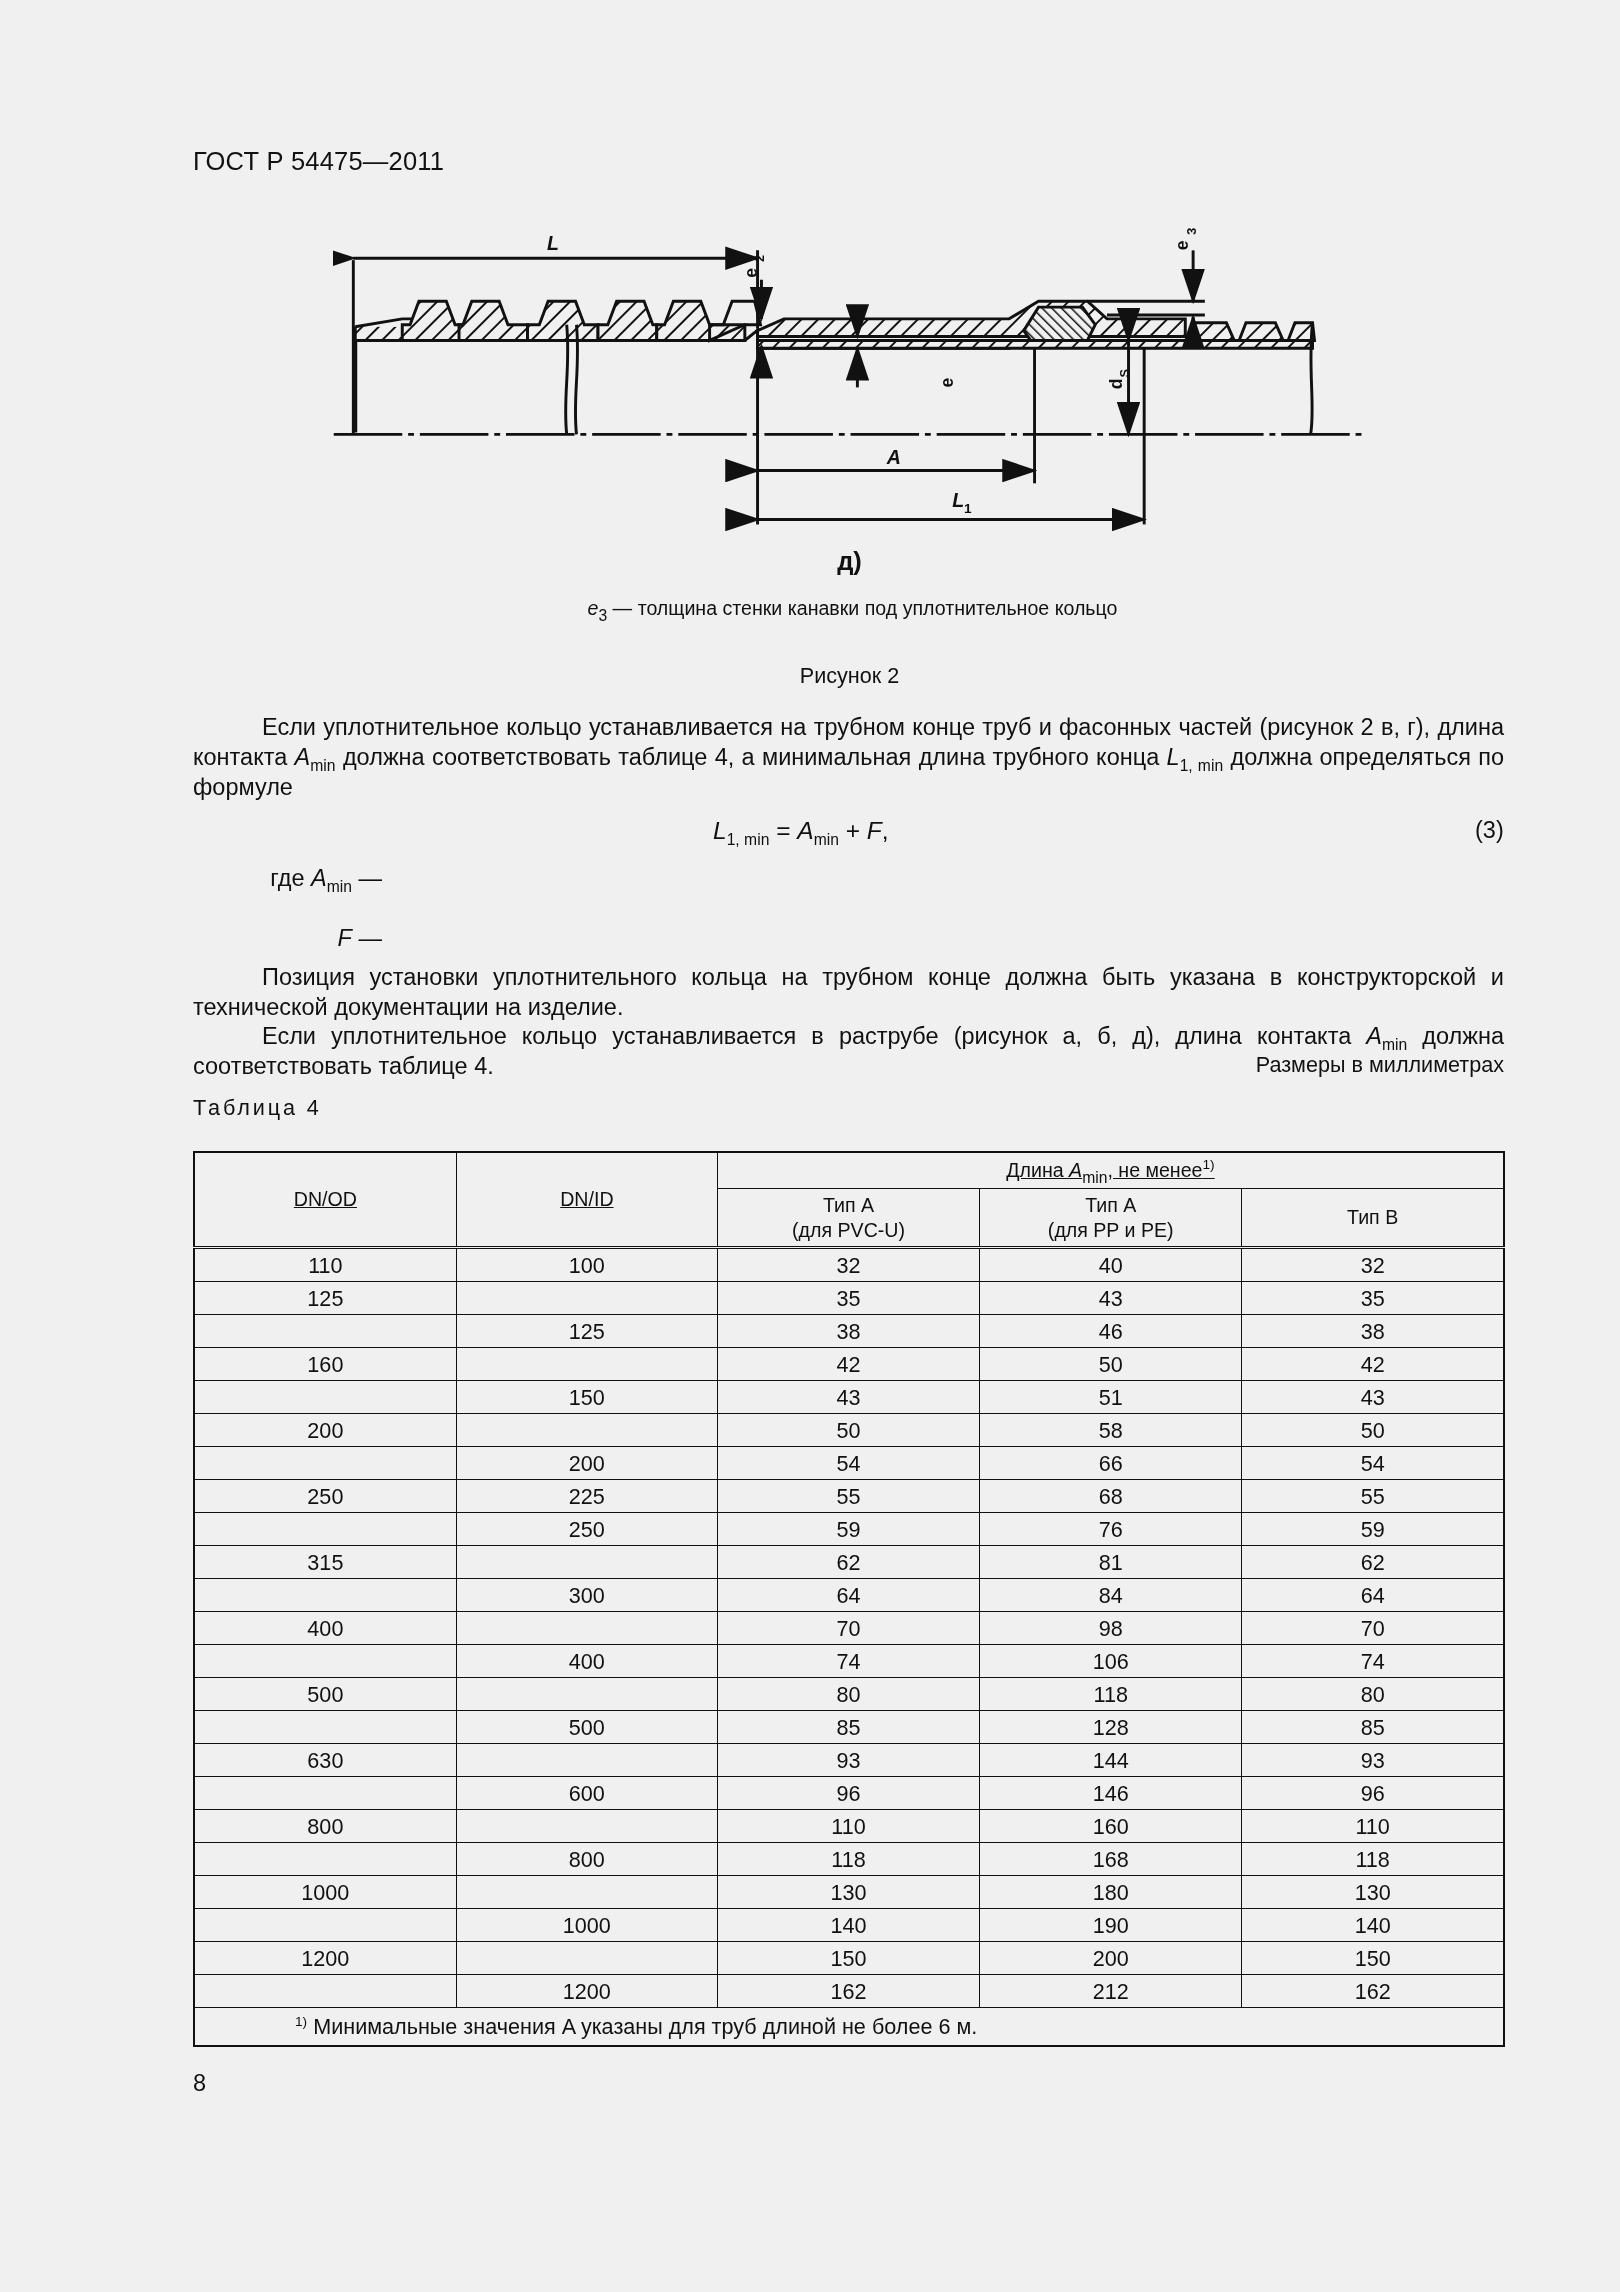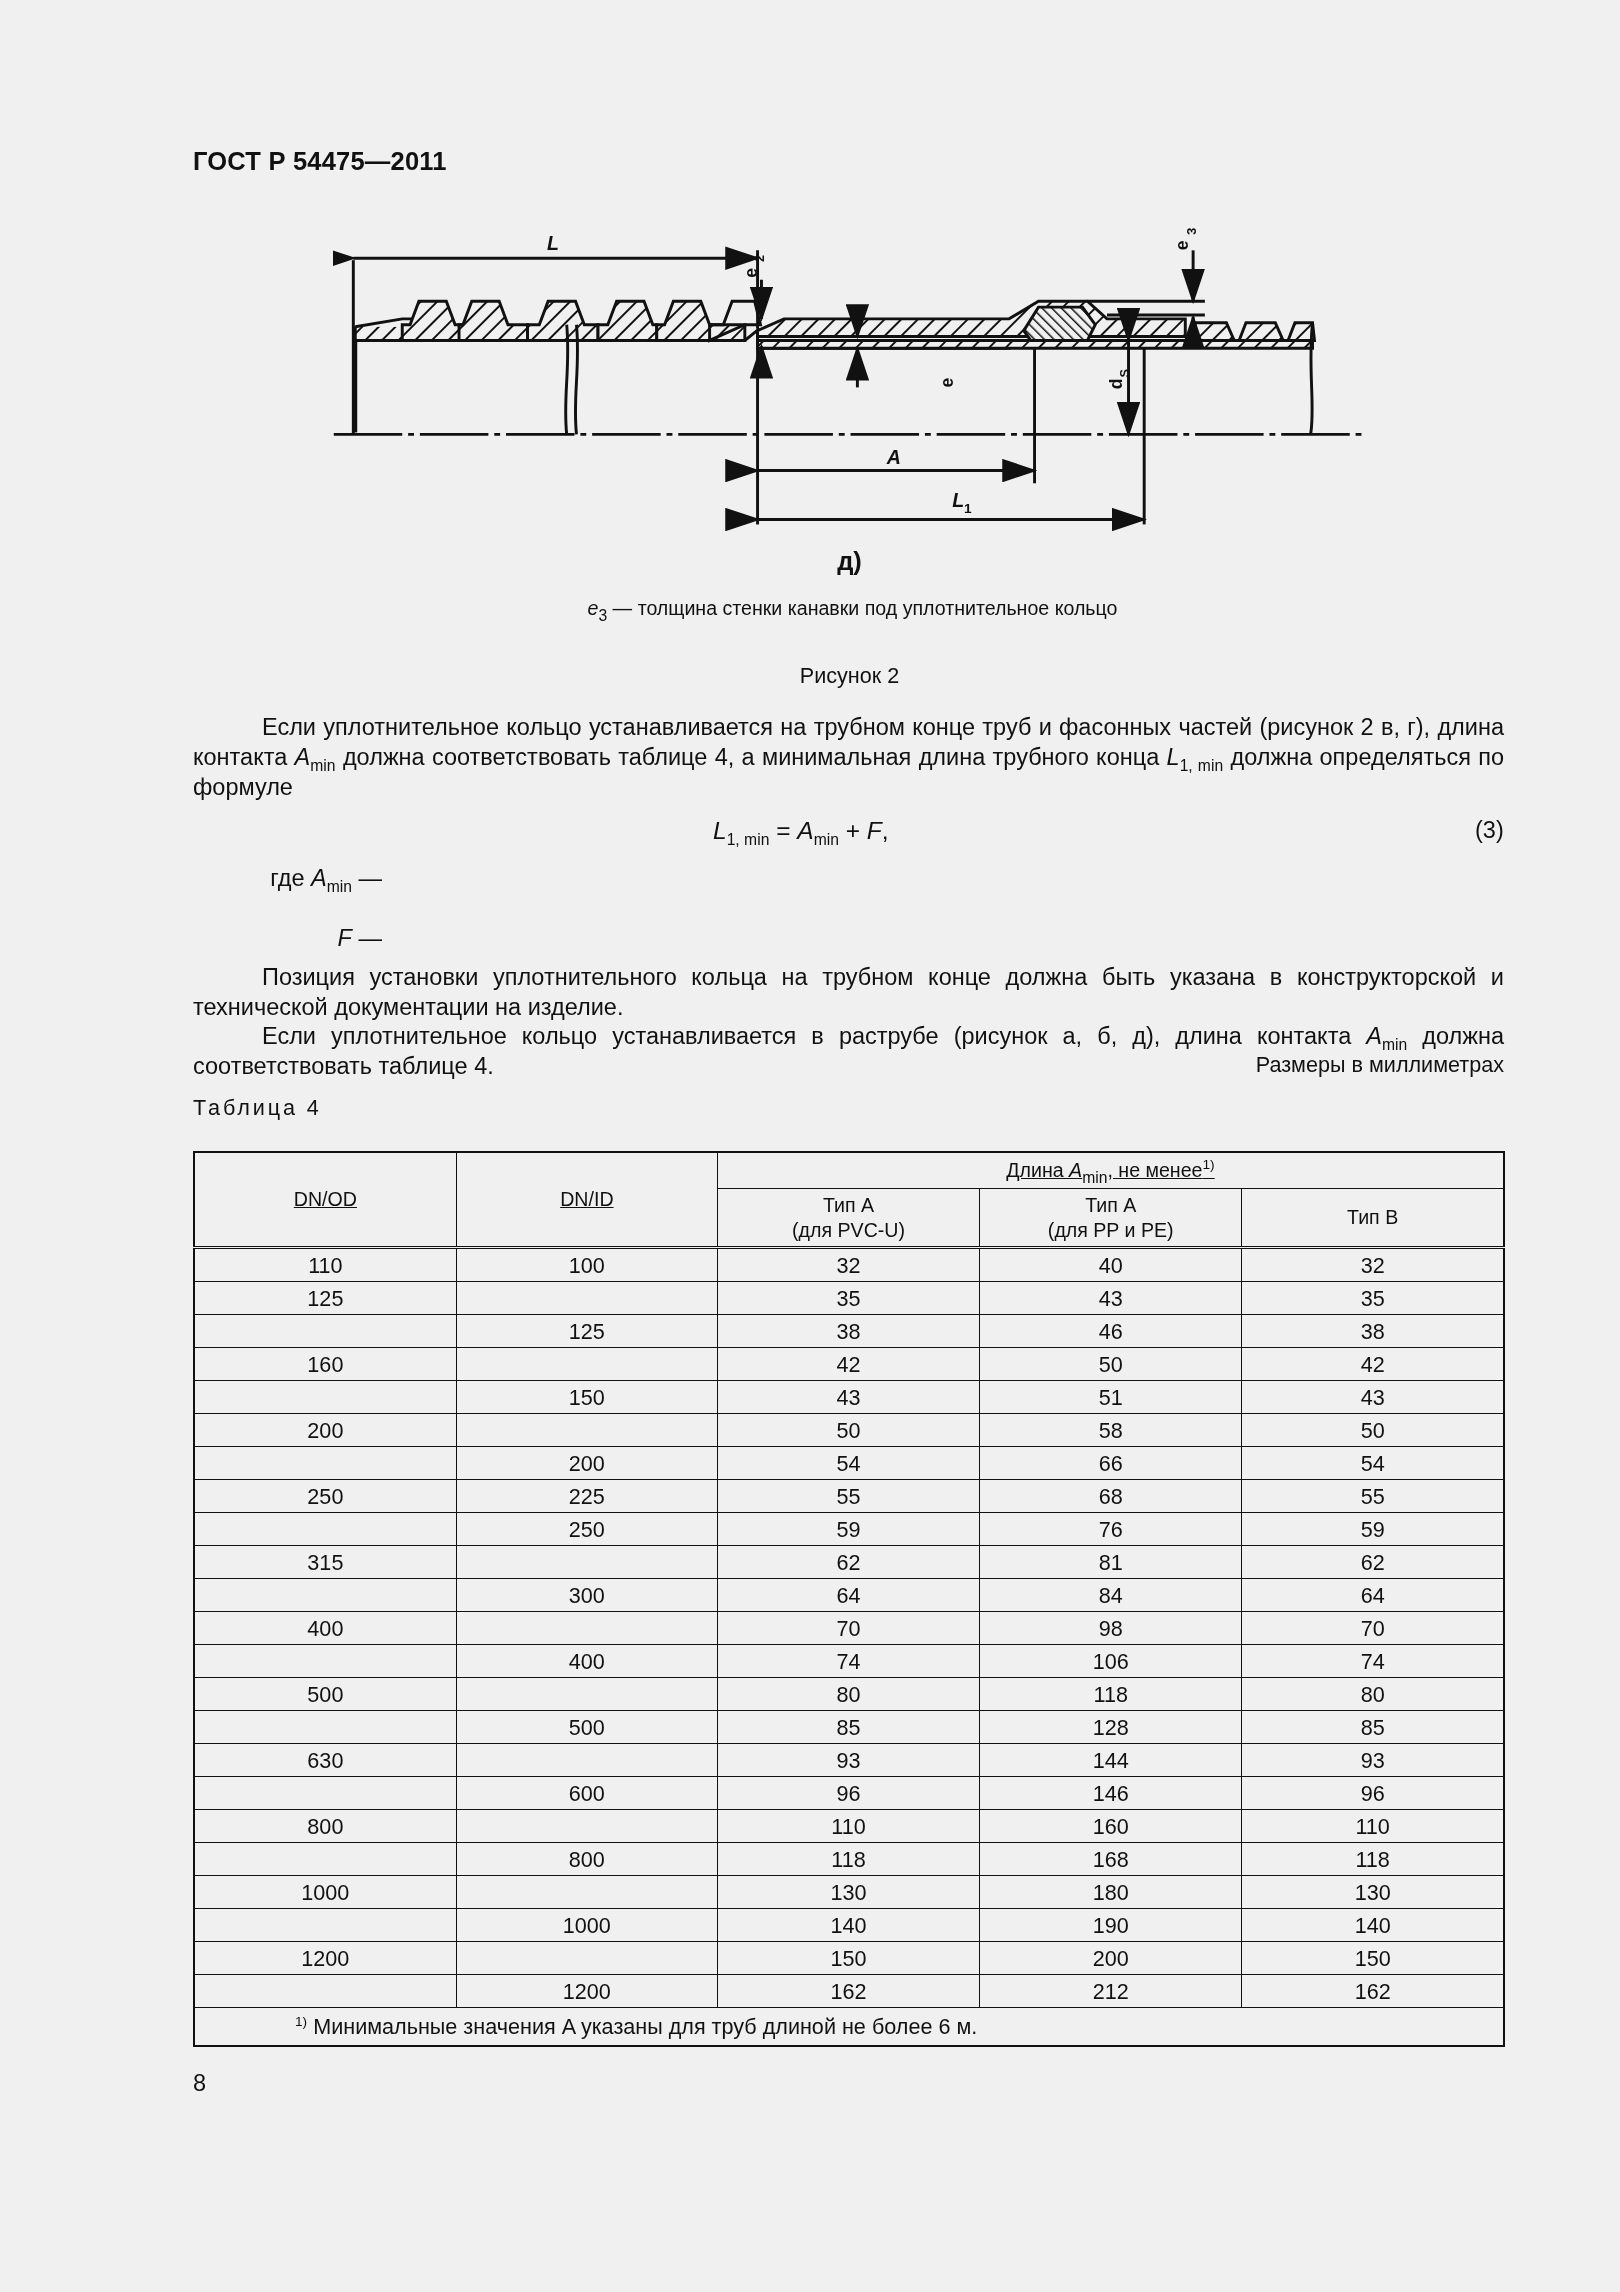--- a/index.html
+++ b/index.html
@@ -7,21 +7,21 @@
     width: 1620px; height: 2293px;
     background: #f0f0f0;
     position: relative;
     font-family: "Liberation Sans", sans-serif;
     color: #111;
     overflow: hidden;
   }
   .abs { position: absolute; }
   .header {
     left: 193px; top: 147px;
-    font-size: 25.5px; font-weight: bold; letter-spacing: 0.2px;
+    font-size: 25.5px; font-weight: normal; letter-spacing: 0.2px;
   }
   .figure { left: 333px; top: 221px; width: 1039px; height: 323px; }
   .fig-label { left: 0; width: 1620px; top: 547px; text-align: center; font-size: 25.5px; font-weight: bold; }
   .caption {
     left: 196px; width: 1313px; top: 596px; text-align: center;
     font-size: 19.6px; line-height: 25.5px;
   }
   .fig-title { left: 0; width: 1699px; top: 663px; text-align: center; font-size: 21.6px; }
   .para {
     left: 193px; width: 1311px; font-size: 23.5px; line-height: 30px;

